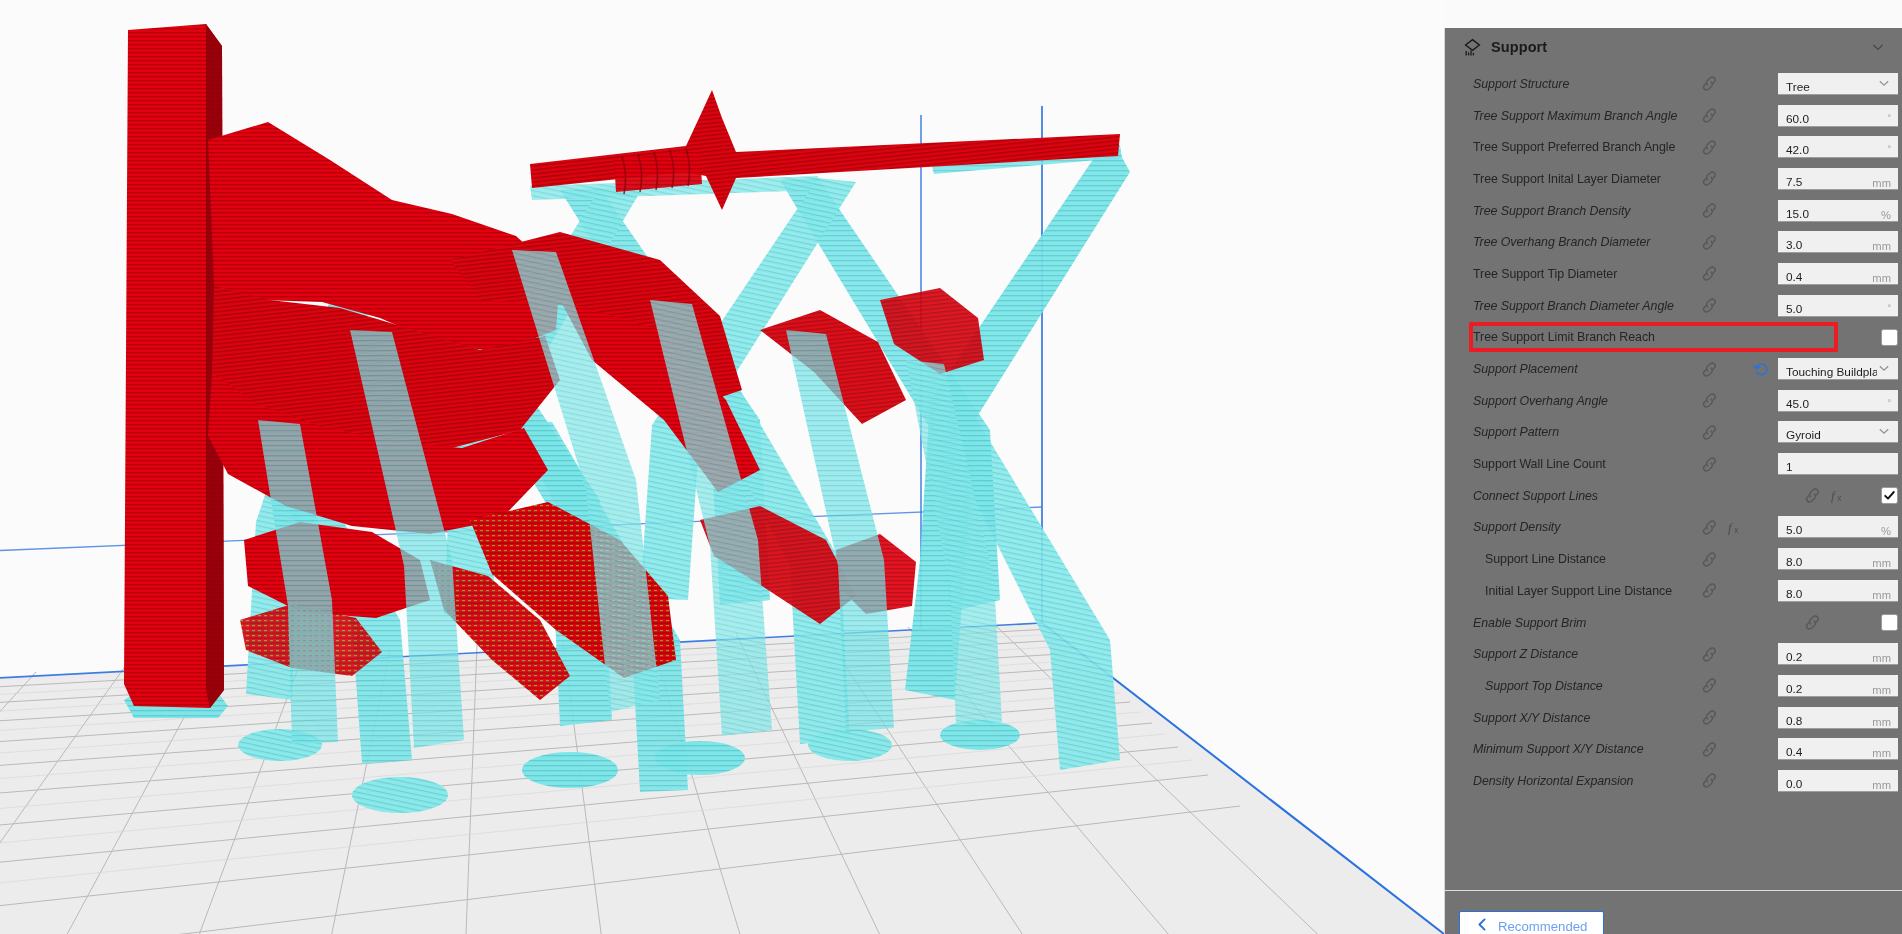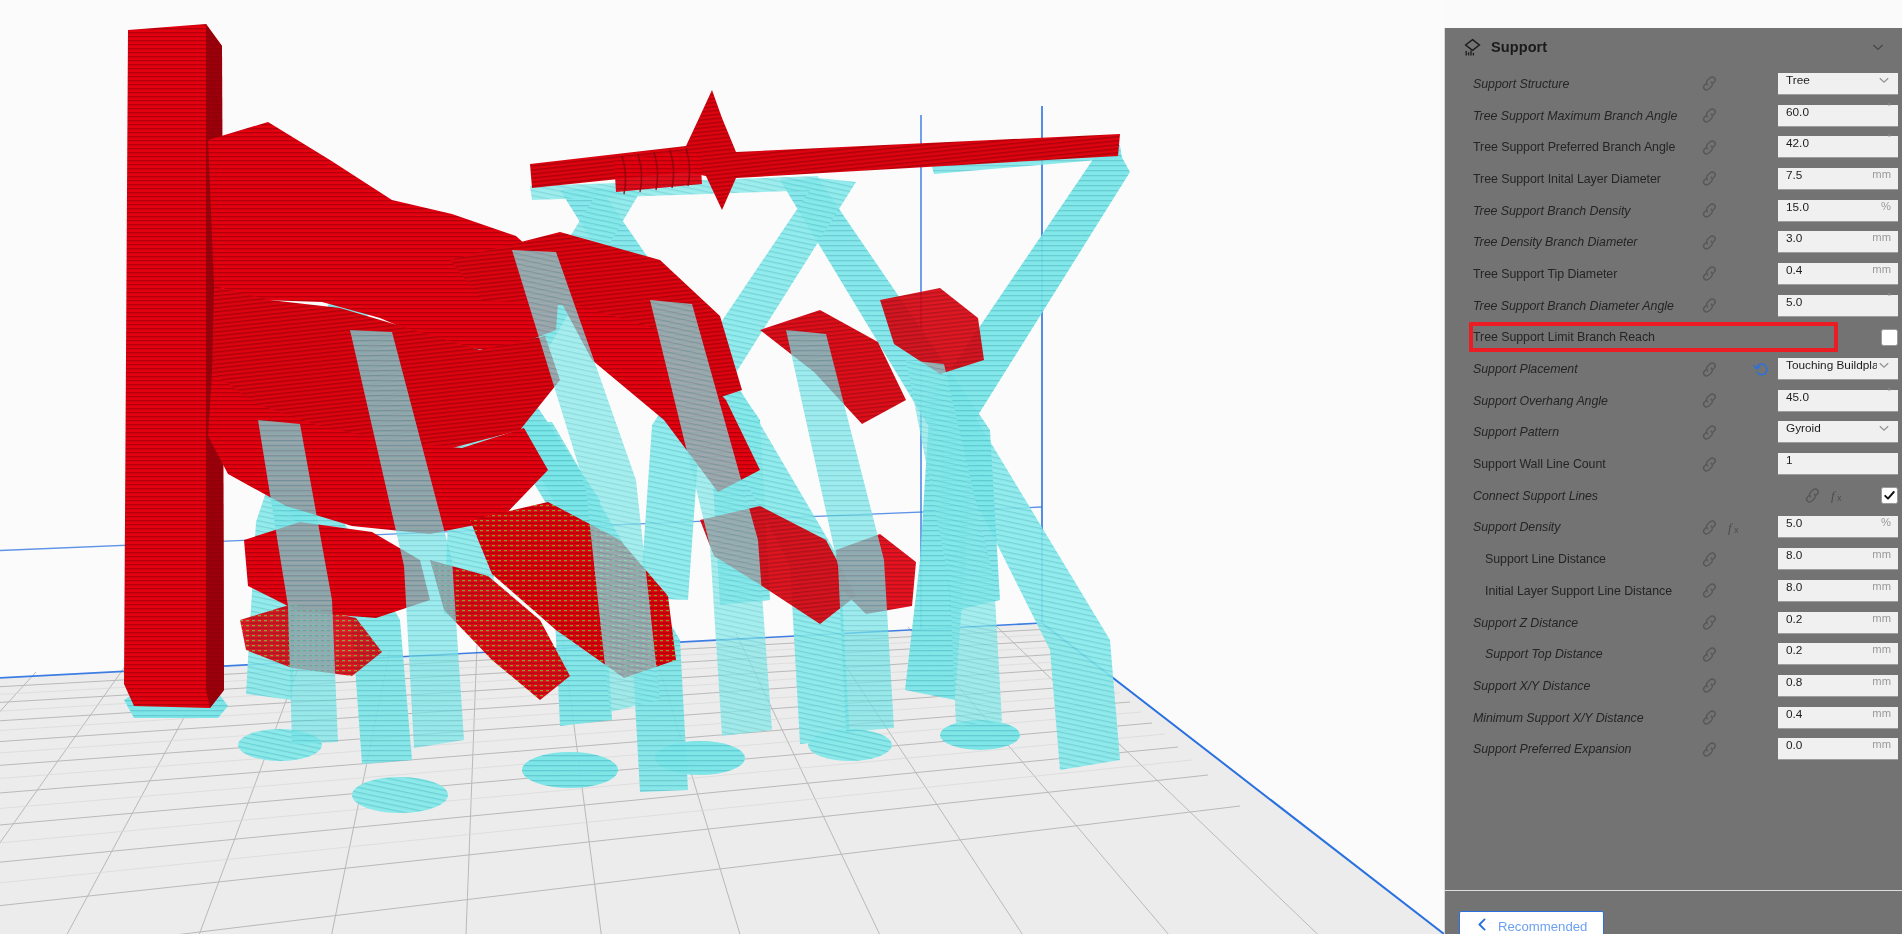--- a/index.html
+++ b/index.html
@@ -72,21 +72,21 @@
   }
   .icon-slot { width: 26px; display:flex; align-items:center; justify-content:center; }
   .icon-slot svg { display:block; }
   .link-ic { opacity: .72; }
 
   
   .vfield {
     width: 120px; height: 22px;
     background: #f0f0f0;
     border-bottom: 1px solid #9d9d9d;
-    display: flex; align-items: flex-start;
+    display: flex; align-items: flex-end;
     padding: 0 7px 0 8px;
     margin-left: 4px;
     position: relative;
   }
   .vfield .vtext {
     font-size: 11.8px; color: #1d1d1d;
     white-space: nowrap; overflow: hidden;
   }
   .vfield .vunit {
     margin-left: auto;
@@ -407,21 +407,21 @@
             </span>
             <span class="icon-slot"></span>
             <span class="icon-slot"></span>
             <span class="vfield">
               <span class="vtext">15.0</span>
               <span class="vunit">%</span>
             </span>
           </div>
         </div>
         <div class="srow">
-          <span class="lbl">Tree Density Branch Diameter</span>
+          <span class="lbl">Tree Overhang Branch Diameter</span>
           <div class="ctrls">
             <span class="icon-slot link-ic">
               <svg width="17" height="17" viewBox="0 0 17 17">
                 <path d="M6.6 9.9 C5.0 8.3 5.3 6.3 6.8 4.9 L9.0 2.9 C10.5 1.5 12.4 1.8 13.5 3.0 C14.6 4.2 14.4 6.0 13.0 7.3 L11.6 8.6" fill="none" stroke="#4d4d4d" stroke-width="1.35" stroke-linecap="round"></path>
                 <path d="M10.2 7.1 C11.8 8.7 11.5 10.7 10.0 12.1 L7.8 14.1 C6.3 15.5 4.4 15.2 3.3 14.0 C2.2 12.8 2.4 11.0 3.8 9.7 L5.2 8.4" fill="none" stroke="#4d4d4d" stroke-width="1.35" stroke-linecap="round"></path>
               </svg>
             </span>
             <span class="icon-slot"></span>
             <span class="icon-slot"></span>
             <span class="vfield">
@@ -622,20 +622,34 @@
             </span>
             <span class="icon-slot"></span>
             <span class="icon-slot"></span>
             <span class="vfield">
               <span class="vtext">8.0</span>
               <span class="vunit">mm</span>
             </span>
           </div>
         </div>
         <div class="srow">
+          <span class="lbl">Enable Support Brim</span>
+          <div class="ctrls">
+            <span class="icon-slot link-ic">
+              <svg width="17" height="17" viewBox="0 0 17 17">
+                <path d="M6.6 9.9 C5.0 8.3 5.3 6.3 6.8 4.9 L9.0 2.9 C10.5 1.5 12.4 1.8 13.5 3.0 C14.6 4.2 14.4 6.0 13.0 7.3 L11.6 8.6" fill="none" stroke="#4d4d4d" stroke-width="1.35" stroke-linecap="round"></path>
+                <path d="M10.2 7.1 C11.8 8.7 11.5 10.7 10.0 12.1 L7.8 14.1 C6.3 15.5 4.4 15.2 3.3 14.0 C2.2 12.8 2.4 11.0 3.8 9.7 L5.2 8.4" fill="none" stroke="#4d4d4d" stroke-width="1.35" stroke-linecap="round"></path>
+              </svg>
+            </span>
+            <span class="icon-slot"></span>
+            <span class="icon-slot"></span>
+            <span class="cbox"></span>
+          </div>
+        </div>
+        <div class="srow">
           <span class="lbl">Support Z Distance</span>
           <div class="ctrls">
             <span class="icon-slot link-ic">
               <svg width="17" height="17" viewBox="0 0 17 17">
                 <path d="M6.6 9.9 C5.0 8.3 5.3 6.3 6.8 4.9 L9.0 2.9 C10.5 1.5 12.4 1.8 13.5 3.0 C14.6 4.2 14.4 6.0 13.0 7.3 L11.6 8.6" fill="none" stroke="#4d4d4d" stroke-width="1.35" stroke-linecap="round"></path>
                 <path d="M10.2 7.1 C11.8 8.7 11.5 10.7 10.0 12.1 L7.8 14.1 C6.3 15.5 4.4 15.2 3.3 14.0 C2.2 12.8 2.4 11.0 3.8 9.7 L5.2 8.4" fill="none" stroke="#4d4d4d" stroke-width="1.35" stroke-linecap="round"></path>
               </svg>
             </span>
             <span class="icon-slot"></span>
             <span class="icon-slot"></span>
@@ -690,21 +704,21 @@
             </span>
             <span class="icon-slot"></span>
             <span class="icon-slot"></span>
             <span class="vfield">
               <span class="vtext">0.4</span>
               <span class="vunit">mm</span>
             </span>
           </div>
         </div>
         <div class="srow">
-          <span class="lbl">Support Preferred Expansion</span>
+          <span class="lbl">Density Horizontal Expansion</span>
           <div class="ctrls">
             <span class="icon-slot link-ic">
               <svg width="17" height="17" viewBox="0 0 17 17">
                 <path d="M6.6 9.9 C5.0 8.3 5.3 6.3 6.8 4.9 L9.0 2.9 C10.5 1.5 12.4 1.8 13.5 3.0 C14.6 4.2 14.4 6.0 13.0 7.3 L11.6 8.6" fill="none" stroke="#4d4d4d" stroke-width="1.35" stroke-linecap="round"></path>
                 <path d="M10.2 7.1 C11.8 8.7 11.5 10.7 10.0 12.1 L7.8 14.1 C6.3 15.5 4.4 15.2 3.3 14.0 C2.2 12.8 2.4 11.0 3.8 9.7 L5.2 8.4" fill="none" stroke="#4d4d4d" stroke-width="1.35" stroke-linecap="round"></path>
               </svg>
             </span>
             <span class="icon-slot"></span>
             <span class="icon-slot"></span>
             <span class="vfield">

